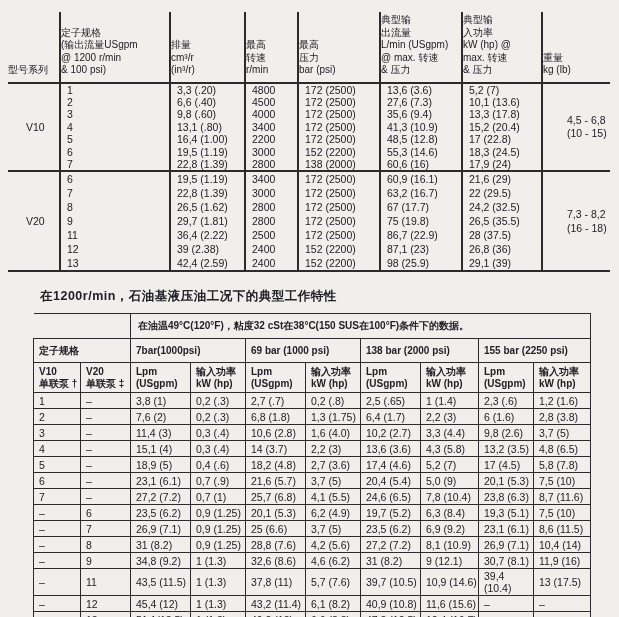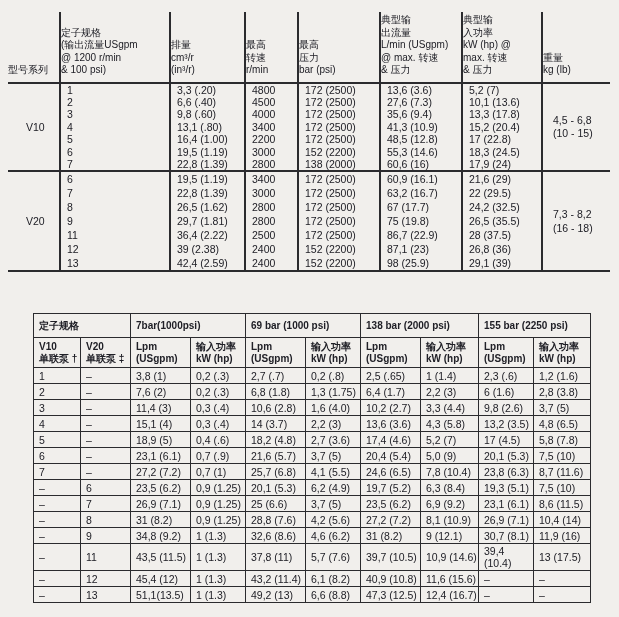--- a/index.html
+++ b/index.html
@@ -19,21 +19,21 @@
   .t1 thead th {
     font-weight:normal; font-size:10px; line-height:12.5px;
     vertical-align:bottom; padding:2px 2px 5px 0; height:70px;
     border-bottom:2px solid var(--bc);
   }
   .t1 td { font-size:10.5px; vertical-align:middle; padding:0 2px 0 6px; line-height:12.4px; height:12.4px; }
   .t1 tr.g2 td { line-height:14px; height:14px; }
   .t1 .vline { border-left:2px solid var(--bc); }
   .t1 tr.gsep td { border-top:2px solid var(--bc); }
   .t1 td.model { padding-left:18px; }
-  .t1 td.weight { padding-left:10px; line-height:13px; }
+  .t1 td.weight { padding-left:24px; line-height:13px; }
 
   
   .t2title { position:absolute; left:40px; top:288px; font-size:12.5px; font-weight:bold; letter-spacing:.5px; }
   .t2 { position:absolute; left:33px; top:313px; width:557px; }
   .t2 th, .t2 td { border:1.5px solid var(--bc); font-size:10px; padding:1px 1px 1px 5px; vertical-align:middle; }
   .t2 thead th { font-weight:bold; line-height:11.5px; }
   .t2 tr.rA { height:25px; }
   .t2 tr.rB { height:24px; }
   .t2 tr.rC { height:30px; }
   .t2 tbody tr { height:16px; }
@@ -202,35 +202,40 @@
           <td class="vline">13</td>
           <td class="vline">42,4 (2.59)</td>
           <td class="vline">2400</td>
           <td class="vline">152 (2200)</td>
           <td class="vline">98 (25.9)</td>
           <td class="vline">29,1 (39)</td>
         </tr>
       </tbody>
   </table>
 
+  <div class="t2title">在1200r/min，石油基液压油工况下的典型工作特性</div>
 
   <table class="t2">
     <colgroup>
       <col style="width:47px">
         <col style="width:50px">
         <col style="width:60px">
         <col style="width:55px">
       <col style="width:60px">
         <col style="width:55px">
         <col style="width:60px">
         <col style="width:58px">
       <col style="width:55px">
         <col style="width:57px">
     </colgroup>
     <thead>
+      <tr class="rA">
+        <th class="spacer" colspan="2"></th>
+        <th class="cond" colspan="8">在油温49°C(120°F)，粘度32 cSt在38°C(150 SUS在100°F)条件下的数据。</th>
+      </tr>
       <tr class="rB">
         <th colspan="2">定子规格</th>
         <th colspan="2">7bar(1000psi)</th>
         <th colspan="2">69 bar (1000 psi)</th>
         <th colspan="2">138 bar (2000 psi)</th>
         <th colspan="2">155 bar (2250 psi)</th>
       </tr>
       <tr class="rC">
         <th>V10
 单联泵 †</th>

